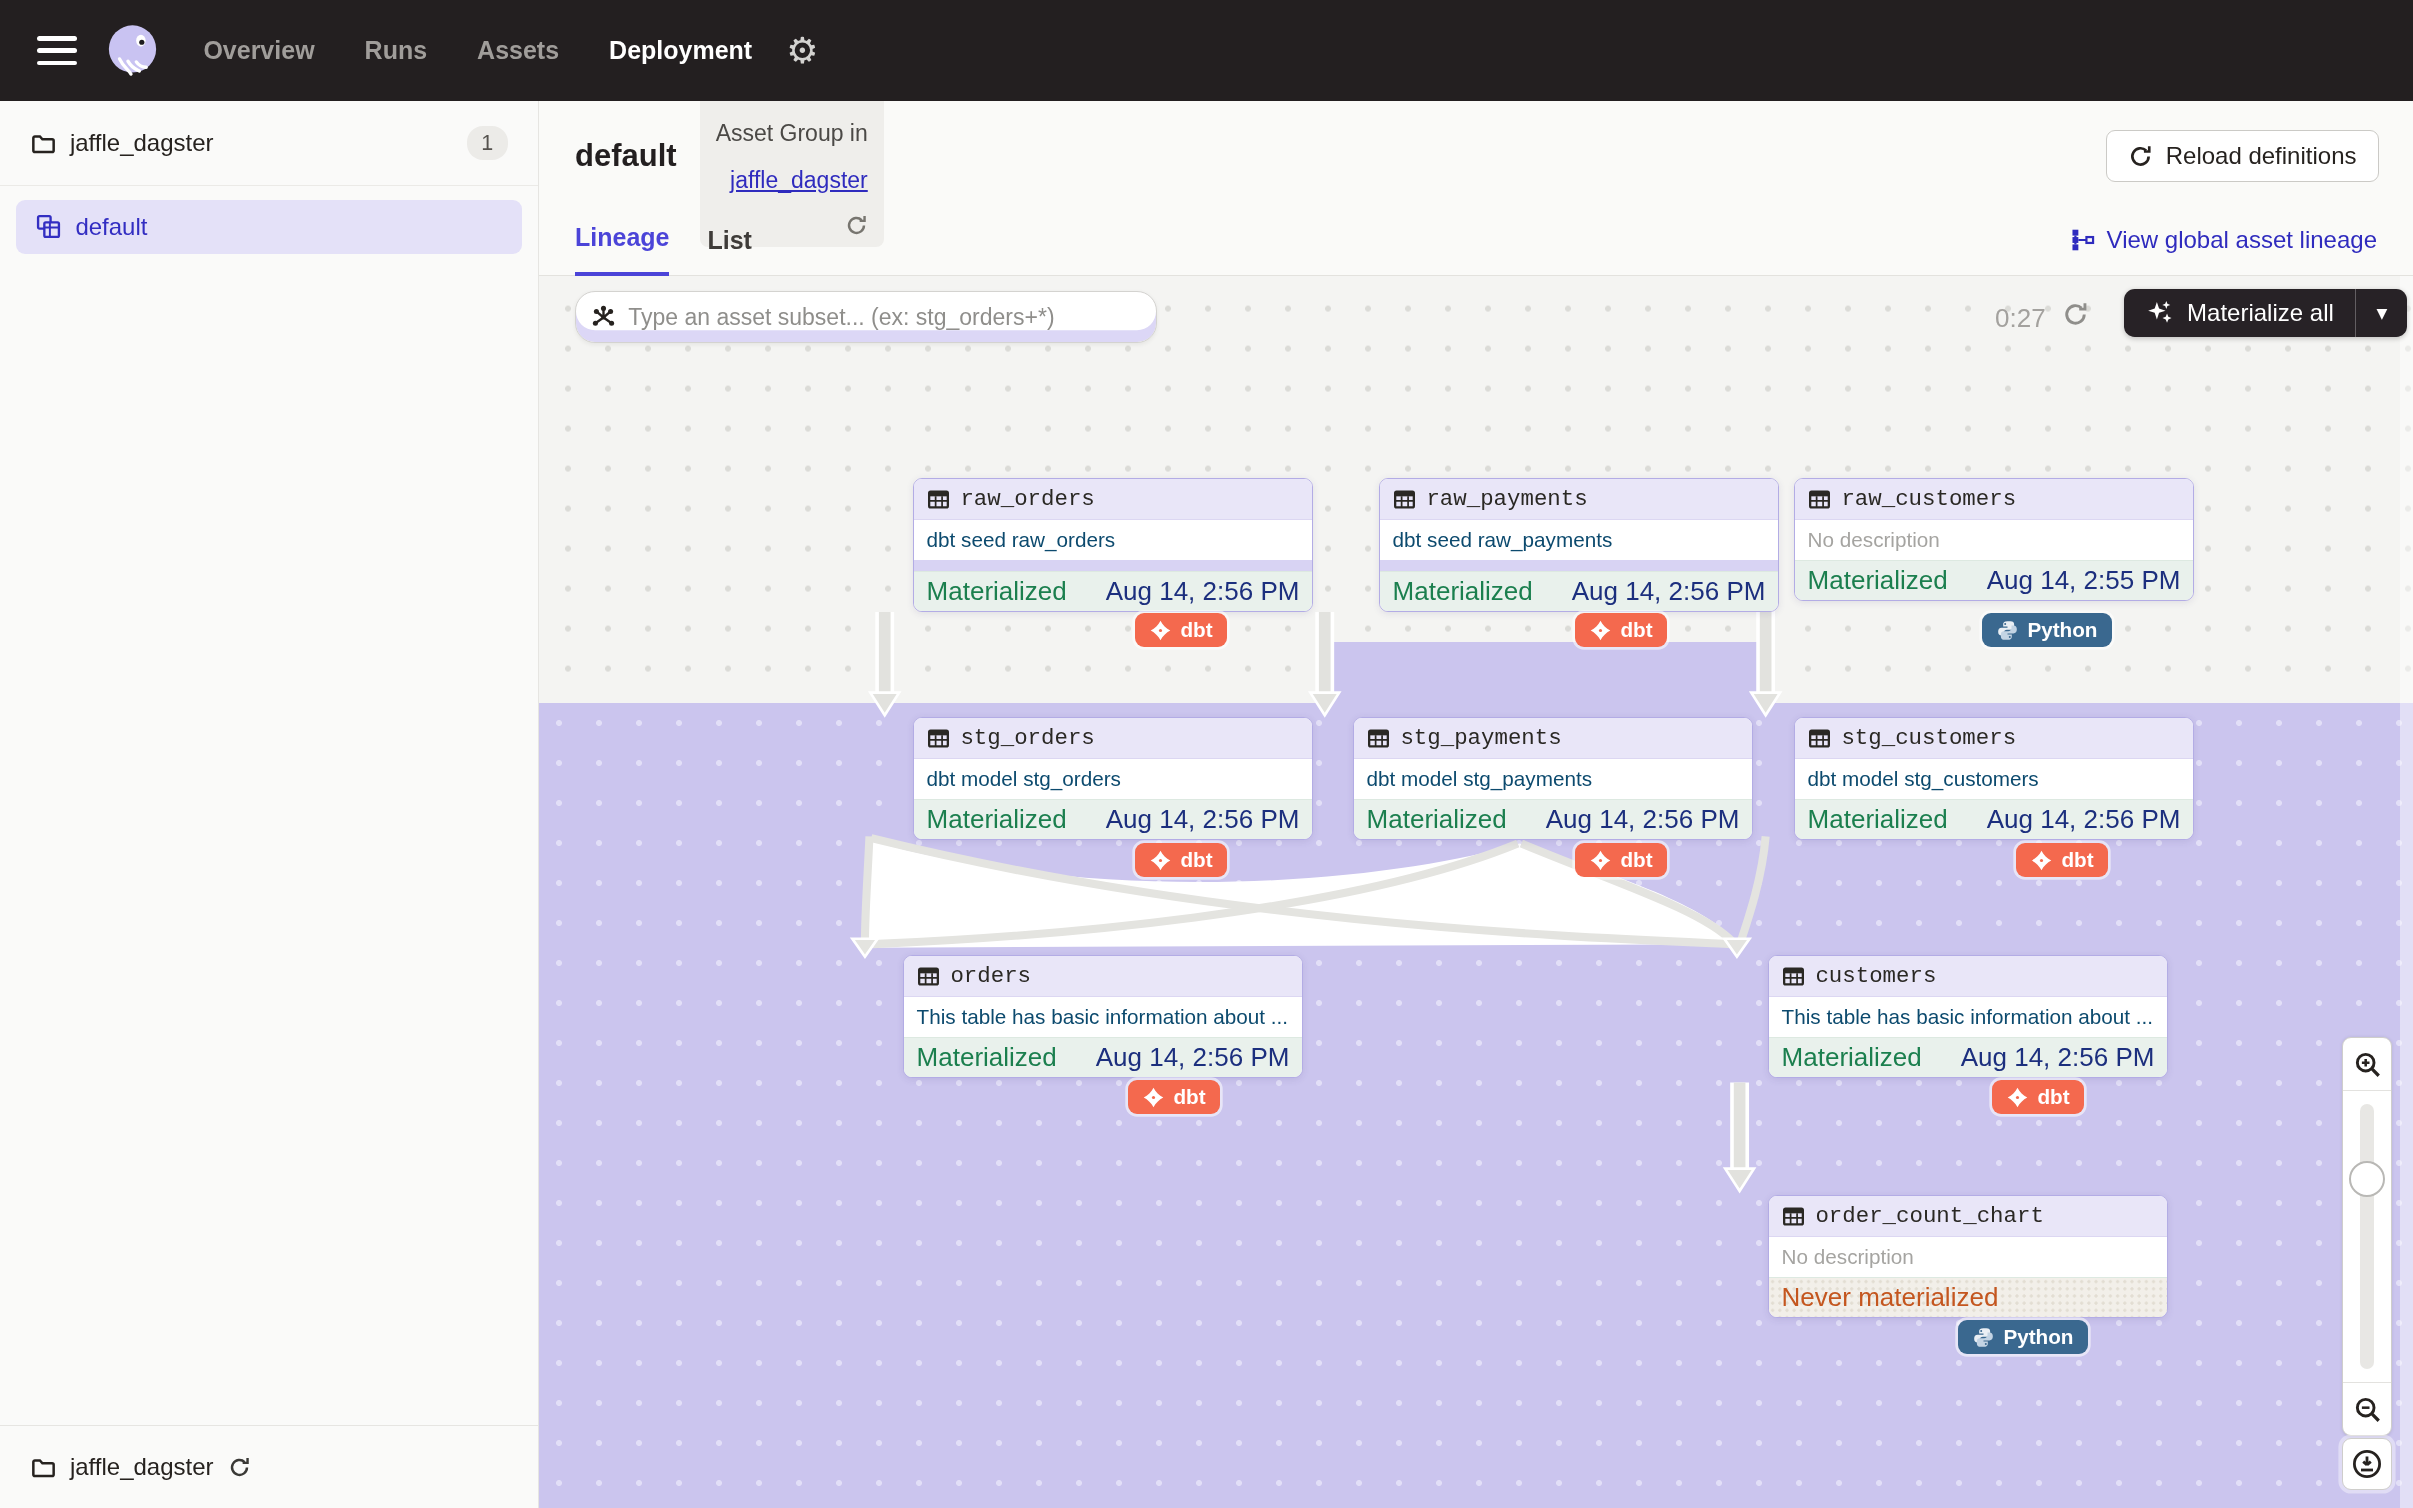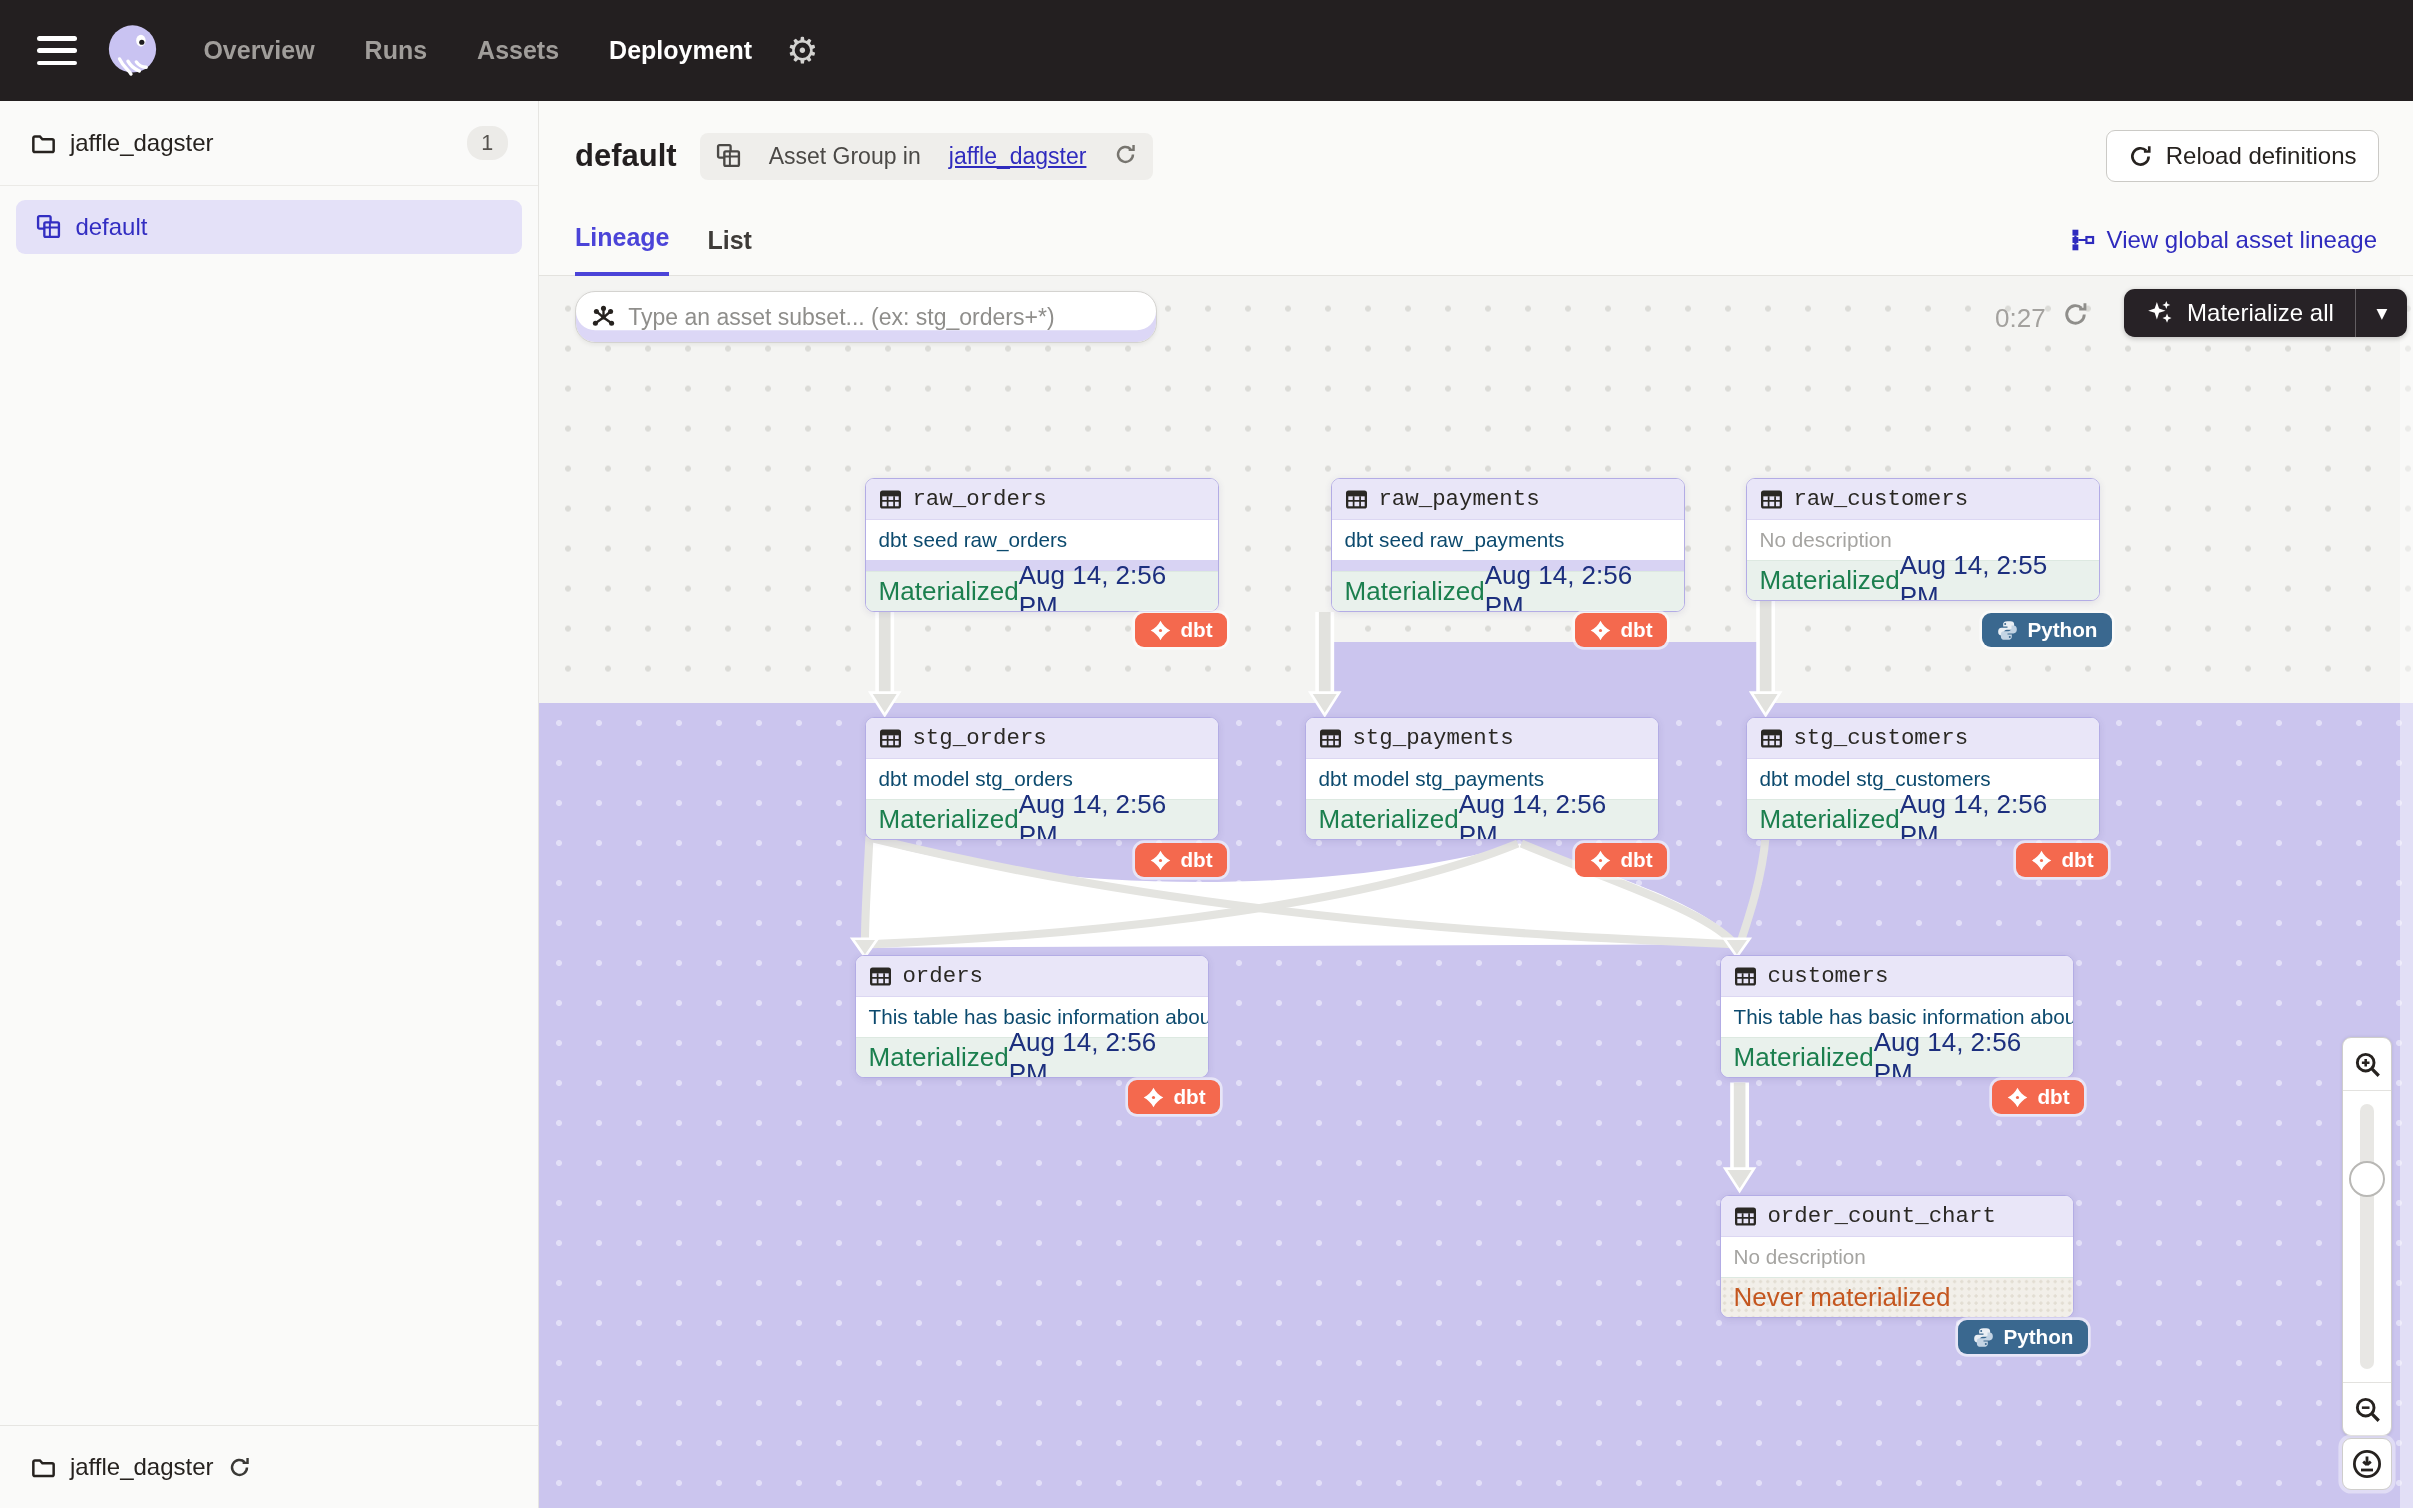--- a/index.html
+++ b/index.html
@@ -29,41 +29,41 @@
   .countbadge { margin-left:auto; background:#ECEBE8; border-radius:16px; padding:4.5px 14.4px; font-size:21.5px; color:#55524E; }
   .groupitem { margin:14.4px 16px; padding:12.6px 20px; background:#E4E1F8; border-radius:9px; display:flex; align-items:center; gap:14.4px;
                font-size:24px; font-weight:500; color:#332EC2; cursor:pointer; }
   .sbfooter { position:absolute; left:0; right:0; bottom:0; border-top:0.9px solid #E6E5E2; padding:27px 30.5px; display:flex; align-items:center; gap:14.4px;
               font-size:24px; color:#26221F; background:#FAFAF9; }
 
   
   .main { position:absolute; left:539px; top:101px; right:0; bottom:0; background:#FAFAF8; }
   .headrow { display:flex; align-items:center; gap:23px; padding:27px 0 0 36px; height:83px; }
   .pagetitle { font-size:31px; font-weight:700; color:#231F20; }
-  .grouptag { display:flex; align-items:flex-start; gap:28px; background:#EFEEEB; border-radius:8px; padding:10px 16px; font-size:23px; color:#4B4946; }
+  .grouptag { display:flex; align-items:flex-end; gap:20px; background:#EFEEEB; border-radius:8px; padding:10px 16px; font-size:23px; color:#4B4946;flex-direction:column; }
   .grouptag a { color:#2F2BBE; text-decoration:underline; cursor:pointer; }
   .reloadbtn { margin-left:auto; margin-right:34px; display:flex; align-items:center; gap:12.6px; background:#fff; border:1.8px solid #CBCAC6;
                border-radius:9px; padding:10.8px 21.5px; font-size:24px; font-weight:500; color:#26221F; cursor:pointer; }
   .tabsrow { position:relative; margin-top:20px; padding:0 36px; display:flex; align-items:flex-end; gap:38px; height:72px; border-bottom:0.9px solid #E3E2DE;text-align:center; }
   .tab { font-size:25px; font-weight:600; color:#3E3B38; padding-bottom:20px; cursor:pointer; }
   .tab.active { color:#4B44D8; border-bottom:4.5px solid #4B44D8; margin-bottom:-0.9px; }
   .globallink { margin-left:auto; display:flex; align-items:center; gap:10.8px; font-size:24px; color:#2F2BBE; padding-bottom:21.5px; cursor:pointer; }
 
   
   .graph { position:absolute; left:0; top:175px; right:0; bottom:0; overflow:hidden; background-color:#F4F4F2;
            background-image:radial-gradient(circle, #DBDBD7 2.7px, transparent 3.2px); background-size:40px 40px; background-position:9px 12.6px; }
   .purple { position:absolute; background-color:#CBC5EE;
             background-image:radial-gradient(circle, #E2DFF7 2.7px, transparent 3.2px); background-size:40px 40px; }
   .p-main { left:0; right:0; top:427px; bottom:0; }
   .p-notch { left:790px; top:366px; width:429px; height:63px; background-image:none; }
   .edges { position:absolute; left:0; top:0; pointer-events:none; z-index:2; }
 
   
-  .node { position:absolute; width:354px; background:#fff; border:1.8px solid #B3ACE5; border-radius:9px; z-index:3;
-          box-shadow:0 1.8px 7.2px rgba(60,50,120,.10); cursor:pointer; overflow:hidden; }
+  .node { position:absolute; width:400px; background:#fff; border:1.8px solid #B3ACE5; border-radius:9px; z-index:3;
+          box-shadow:0 1.8px 7.2px rgba(60,50,120,.10); cursor:pointer; overflow:hidden;margin-left:48px; }
   .node-h { height:41px; background:#E9E6F8; border-bottom:0.9px solid #DCD7F2; display:flex; align-items:center; gap:10.8px; padding:0 12.6px; }
   .nname { font-family:"Liberation Mono", monospace; font-size:22.4px; color:#2A2824; }
   .node-d { height:40px; display:flex; align-items:center; padding:0 12.6px; font-size:20.7px; color:#0c4a6e; white-space:nowrap; overflow:hidden; text-overflow:ellipsis; }
   .node-d.m { color:#A5A4A1; }
   .strip { height:10.8px; background:#D8D3F3; }
   .node-f { height:40px; background:#E9F1EC; border-top:0.9px solid #DDE9E1; display:flex; align-items:center; justify-content:space-between; padding:0 12.6px; font-size:26px; }
   .node-f .st { color:#1B7F4E; }
   .node-f .tm { color:#1C2F7E; }
   .node-f.warn { background:#F2EFE9; background-image:radial-gradient(circle,#E2DDD2 1.3px, transparent 1.8px); background-size:7.2px 7.2px; }
   .node-f.warn .st { color:#C4561F; }

